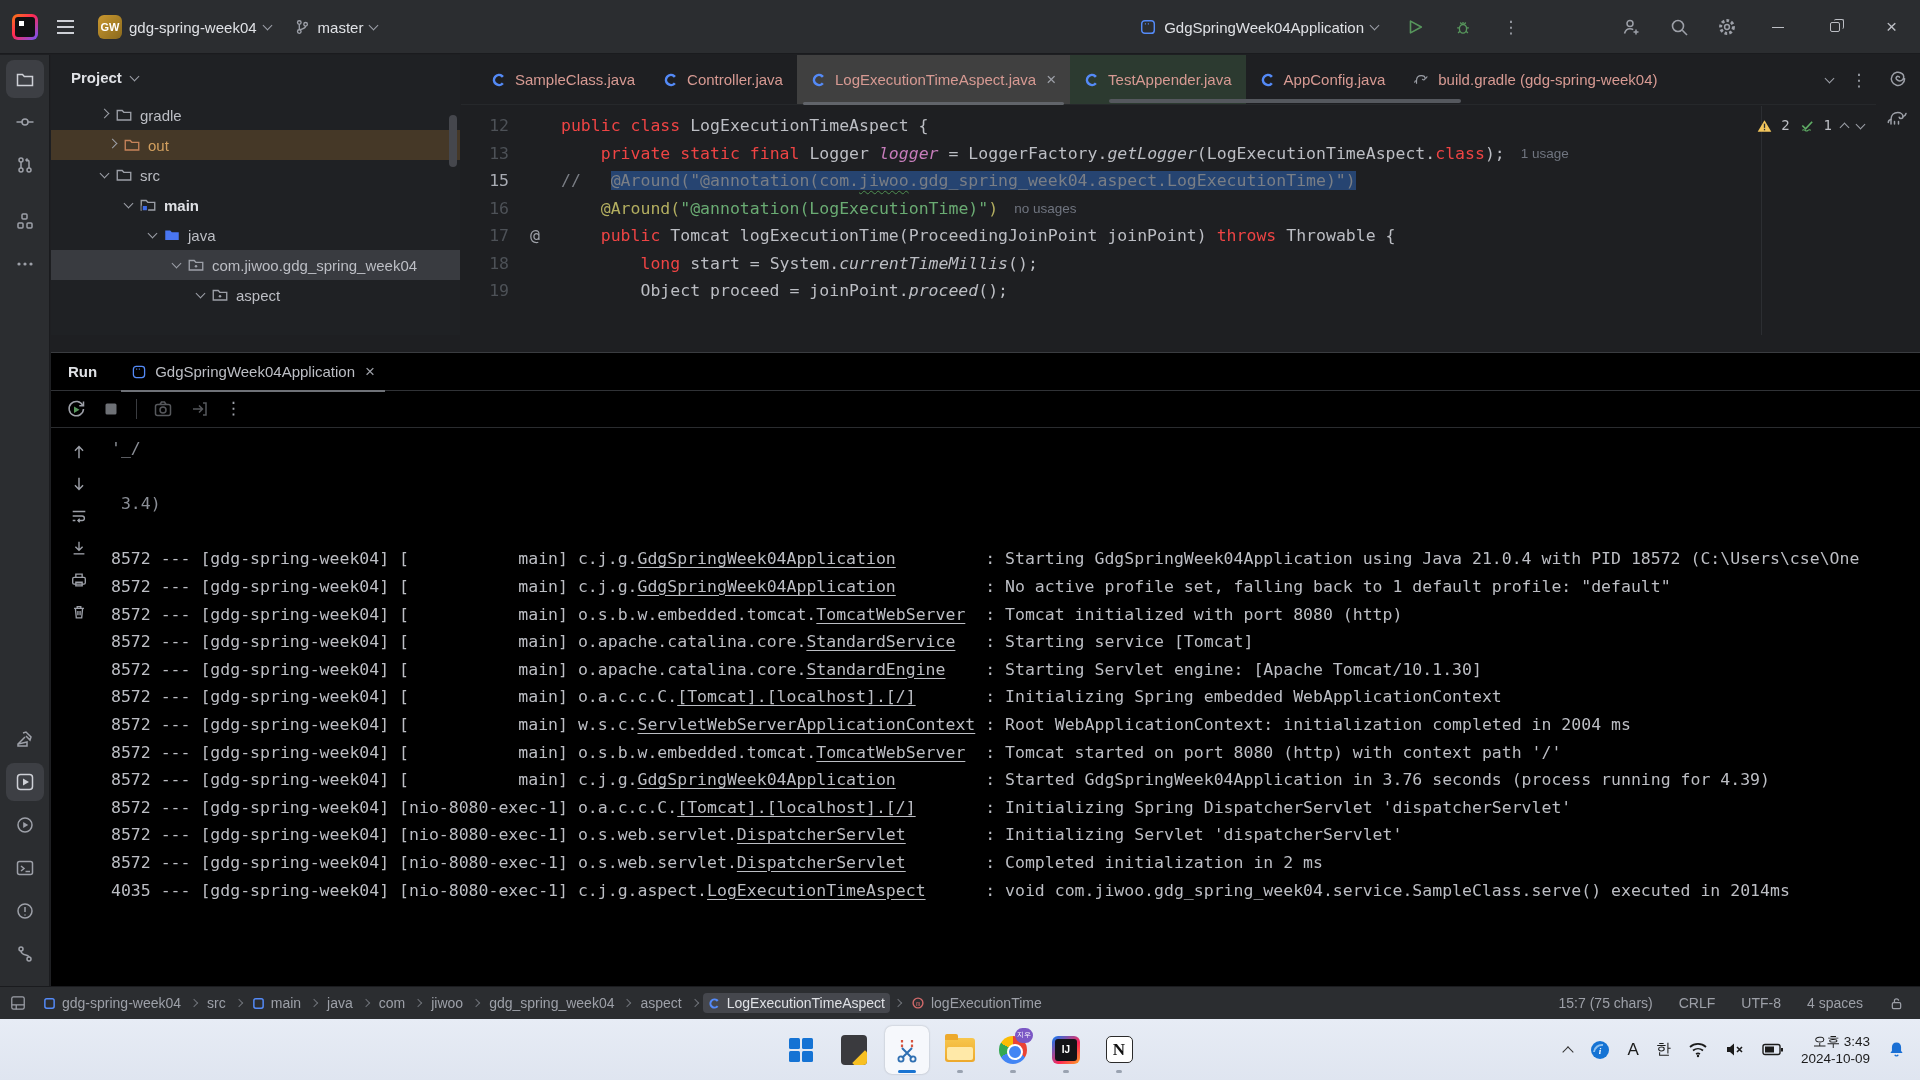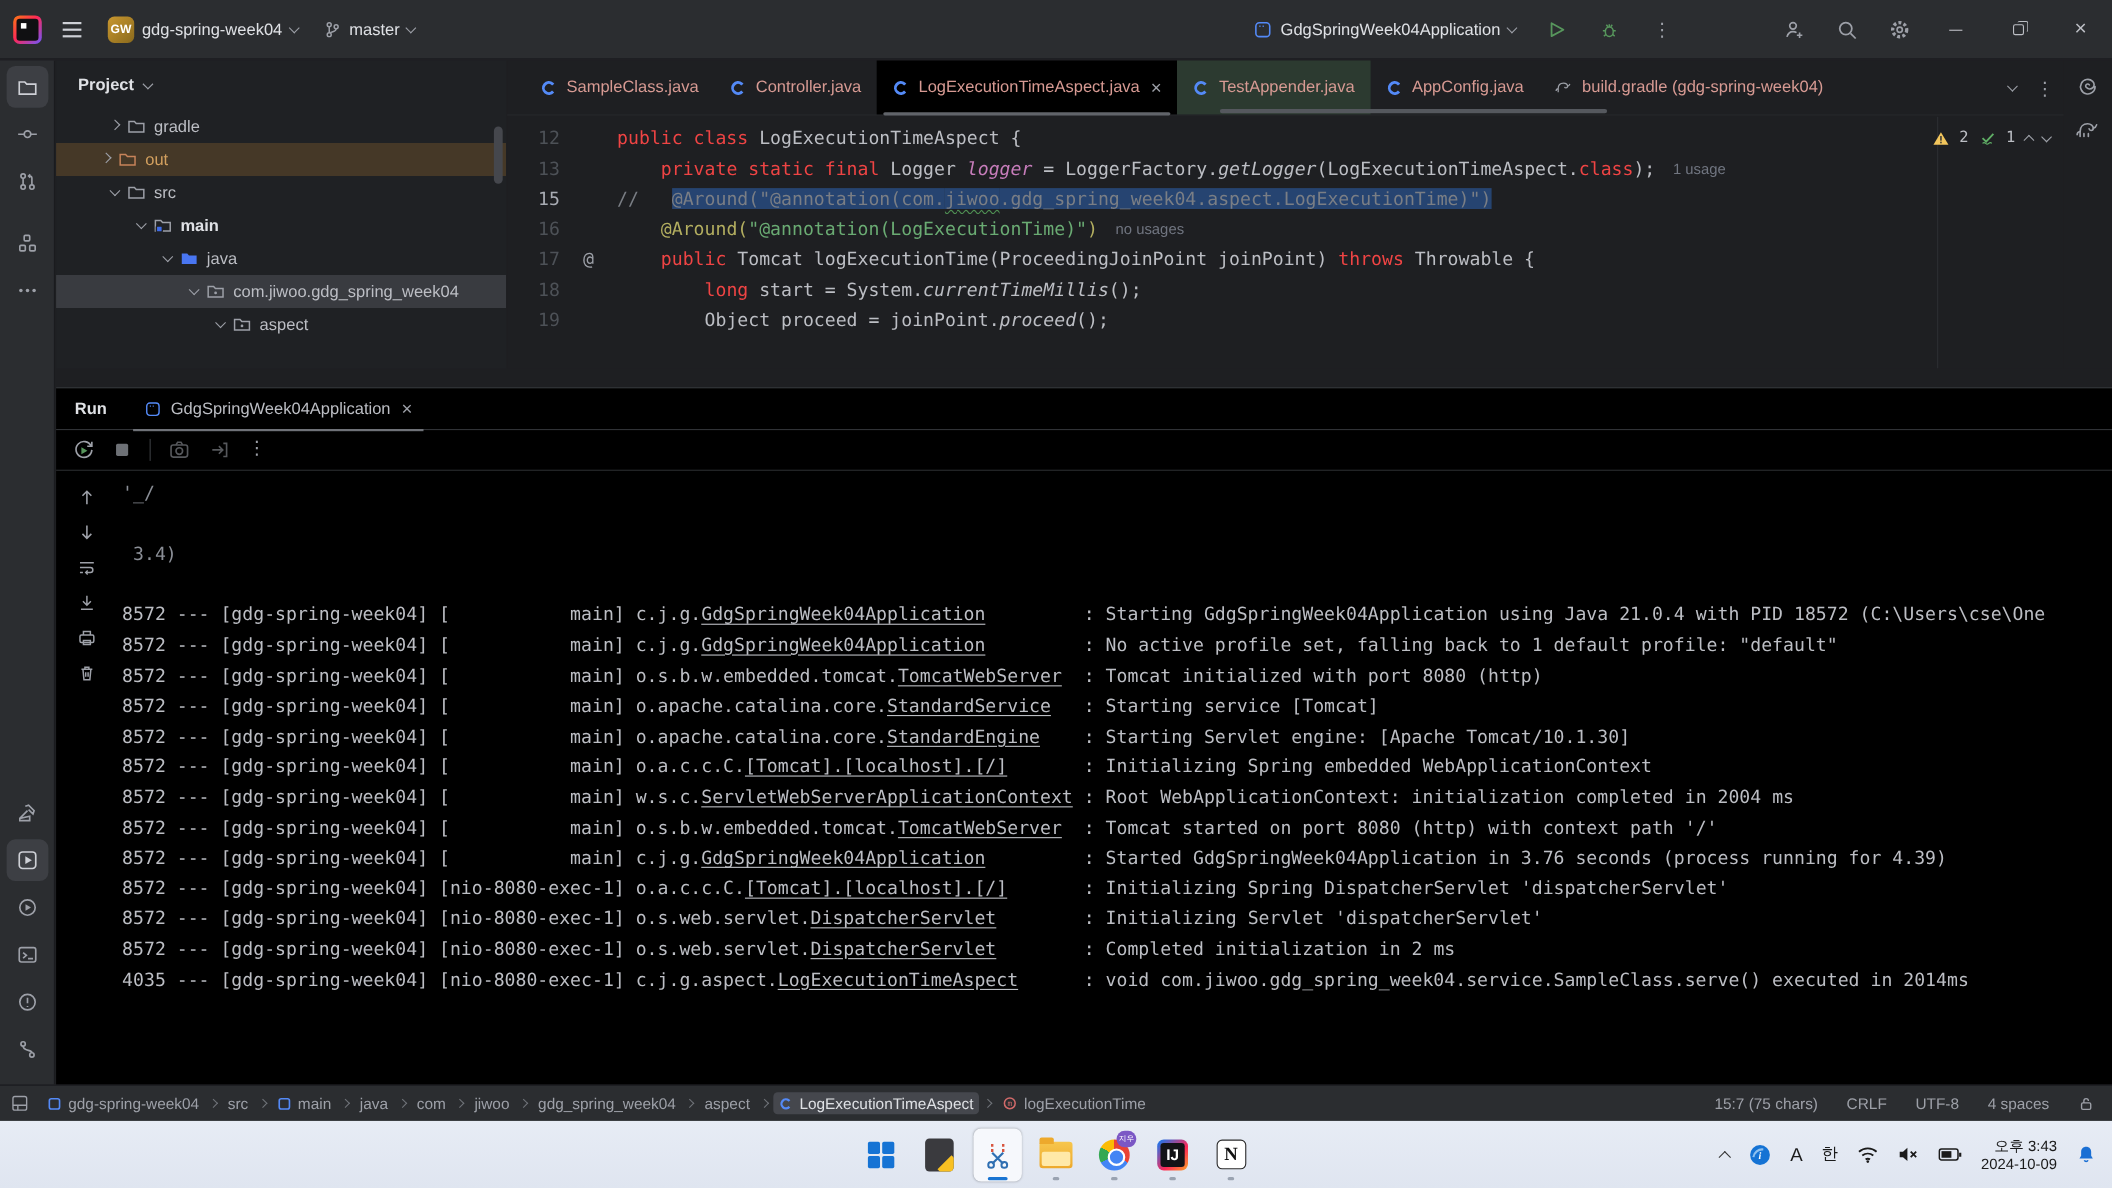--- a/index.html
+++ b/index.html
@@ -47,21 +47,21 @@
   .tree-row.excluded { background:#453827; }
   .tree-row.excluded .tree-label { color:#d3a05f; }
   .tree-row .bold { font-weight:bold; color:#dfe1e5; }
   .pp-scroll { position:absolute; right:3px; top:60px; width:8px; height:52px; background:#45474d; border-radius:4px; }
 
   
   .editor-col { position:absolute; left:461px; top:55px; width:1459px; height:280px; background:#1e1f22; }
   .tabrow { position:absolute; left:0; top:0; width:100%; height:50px; border-bottom:1px solid #26282b; display:flex; align-items:stretch; padding-left:16px; }
   .tab { display:flex; align-items:center; gap:8px; padding:0 14px; font-size:15px; color:#d79a93; position:relative; }
   .tab.test { background:#2c3a30; }
-  .tab.active { background:#000000; }
+  .tab.active { background:#404040; }
   .tab.active::after { content:""; position:absolute; left:6px; right:6px; bottom:-1px; height:3px; background:#61646a; border-radius:2px; }
   .tclose { color:#9da0a8; font-size:17px; margin-left:2px; }
   .tab-ctrl { position:absolute; top:0; height:50px; display:flex; align-items:center; justify-content:center; width:34px; color:#9da0a8; }
   .vdots { letter-spacing:0; font-size:17px; color:#9da0a8; line-height:5px; }
   .tabs-scrollbar { position:absolute; left:648px; top:44px; width:352px; height:4px; border-radius:2px; background:#55585e; }
 
   .code-area { position:absolute; left:0; top:51px; width:100%; height:229px; overflow:hidden;
     font-family:"DejaVu Sans Mono", monospace; font-size:16.5px; line-height:27.5px; }
   .margin-guide { position:absolute; left:1300px; top:0; bottom:0; width:1px; background:#2c2e32; }
   .code-line { display:flex; white-space:pre; }
@@ -118,21 +118,21 @@
   .folder-win { width:30px; height:24px; background:linear-gradient(180deg,#f7c64d,#eda92c); border-radius:3px; position:relative; }
   .folder-win::before { content:""; position:absolute; left:0; top:-4px; width:13px; height:6px; background:#eda92c; border-radius:2px 2px 0 0; }
   .folder-win::after { content:""; position:absolute; left:2px; top:9px; right:2px; bottom:2px; background:#ffe9a8; border-radius:2px; }
   .chrome-ico { width:28px; height:28px; border-radius:50%;
     background:conic-gradient(#ea4335 0 120deg,#4285f4 120deg 240deg,#34a853 240deg 300deg,#fbbc05 300deg 360deg); position:relative; }
   .chrome-ico::after { content:""; position:absolute; left:8px; top:8px; width:12px; height:12px; border-radius:50%; background:#4285f4; border:2.5px solid #fff; }
   .chrome-badge { position:absolute; right:2px; top:2px; min-width:15px; height:15px; border-radius:8px; background:#7b57c5; color:#fff;
     font-size:7px; display:flex; align-items:center; justify-content:center; padding:0 2px; }
   .ij-app { width:28px; height:28px; border-radius:6px; background:linear-gradient(135deg,#087cfa,#fe2857 60%,#fca326); position:relative; display:flex; align-items:center; justify-content:center; }
   .ij-app::before { content:""; position:absolute; inset:3px; background:#131317; border-radius:3px; }
-  .ij-app span { position:relative; color:#fff; font-size:14px; font-weight:bold; }
+  .ij-app span { position:relative; color:#fff; font-size:10px; font-weight:bold; }
   .notion-ico { width:27px; height:27px; background:#fff; border:1.5px solid #2b2b2b; border-radius:5px; display:flex; align-items:center; justify-content:center;
     font-family:"Liberation Serif",serif; font-weight:bold; font-size:17px; color:#111; }
   .tray { position:absolute; right:14px; top:0; height:61px; display:flex; align-items:center; gap:17px; color:#1b1b1b; }
   .tray .txt { font-size:15px; }
   .clock { text-align:right; font-size:13.5px; line-height:17px; }
   .tray-chev { width:8px; height:8px; border-right:1.8px solid #333; border-bottom:1.8px solid #333; transform:rotate(-135deg); margin-top:5px; }
 </style>
 </head>
 <body>
 
@@ -301,21 +301,21 @@
       <span class="chev"></span>
     </div>
     <div id="tree">
         <div class="tree-row" style="padding-left: 50px;">
           <span class="chev right"></span>
           <svg width="18" height="18" viewBox="0 0 20 20" fill="none" stroke="#9da0a8" stroke-width="1.5">
             <path d="M2.5 5h5.5l1.8 2h7.7v8.5h-15z"></path>
           </svg>
           <span class="tree-label">gradle</span>
         </div>
-        <div class="tree-row excluded" style="padding-left: 42px;">
+        <div class="tree-row excluded" style="padding-left: 58px;">
           <span class="chev right"></span>
           <svg width="18" height="18" viewBox="0 0 20 20" fill="none" stroke="#c7835a" stroke-width="1.5">
             <path d="M2.5 5h5.5l1.8 2h7.7v8.5h-15z"></path>
           </svg>
           <span class="tree-label">out</span>
         </div>
         <div class="tree-row" style="padding-left: 50px;">
           <span class="chev "></span>
           <svg width="18" height="18" viewBox="0 0 20 20" fill="none" stroke="#9da0a8" stroke-width="1.5">
             <path d="M2.5 5h5.5l1.8 2h7.7v8.5h-15z"></path>

